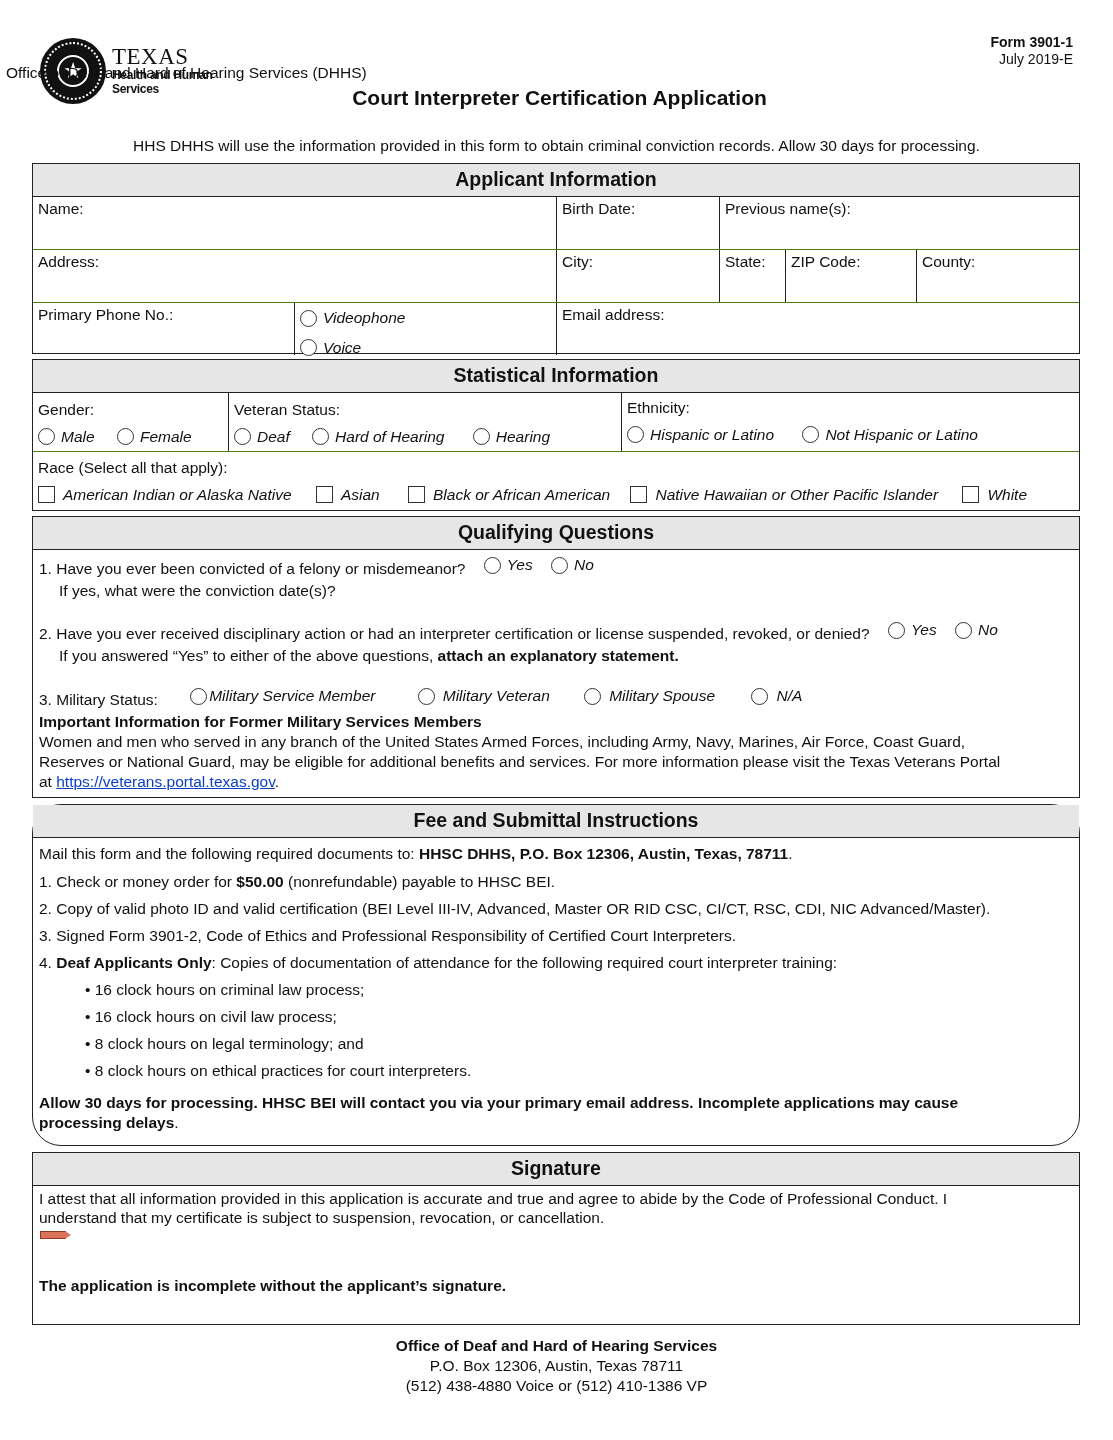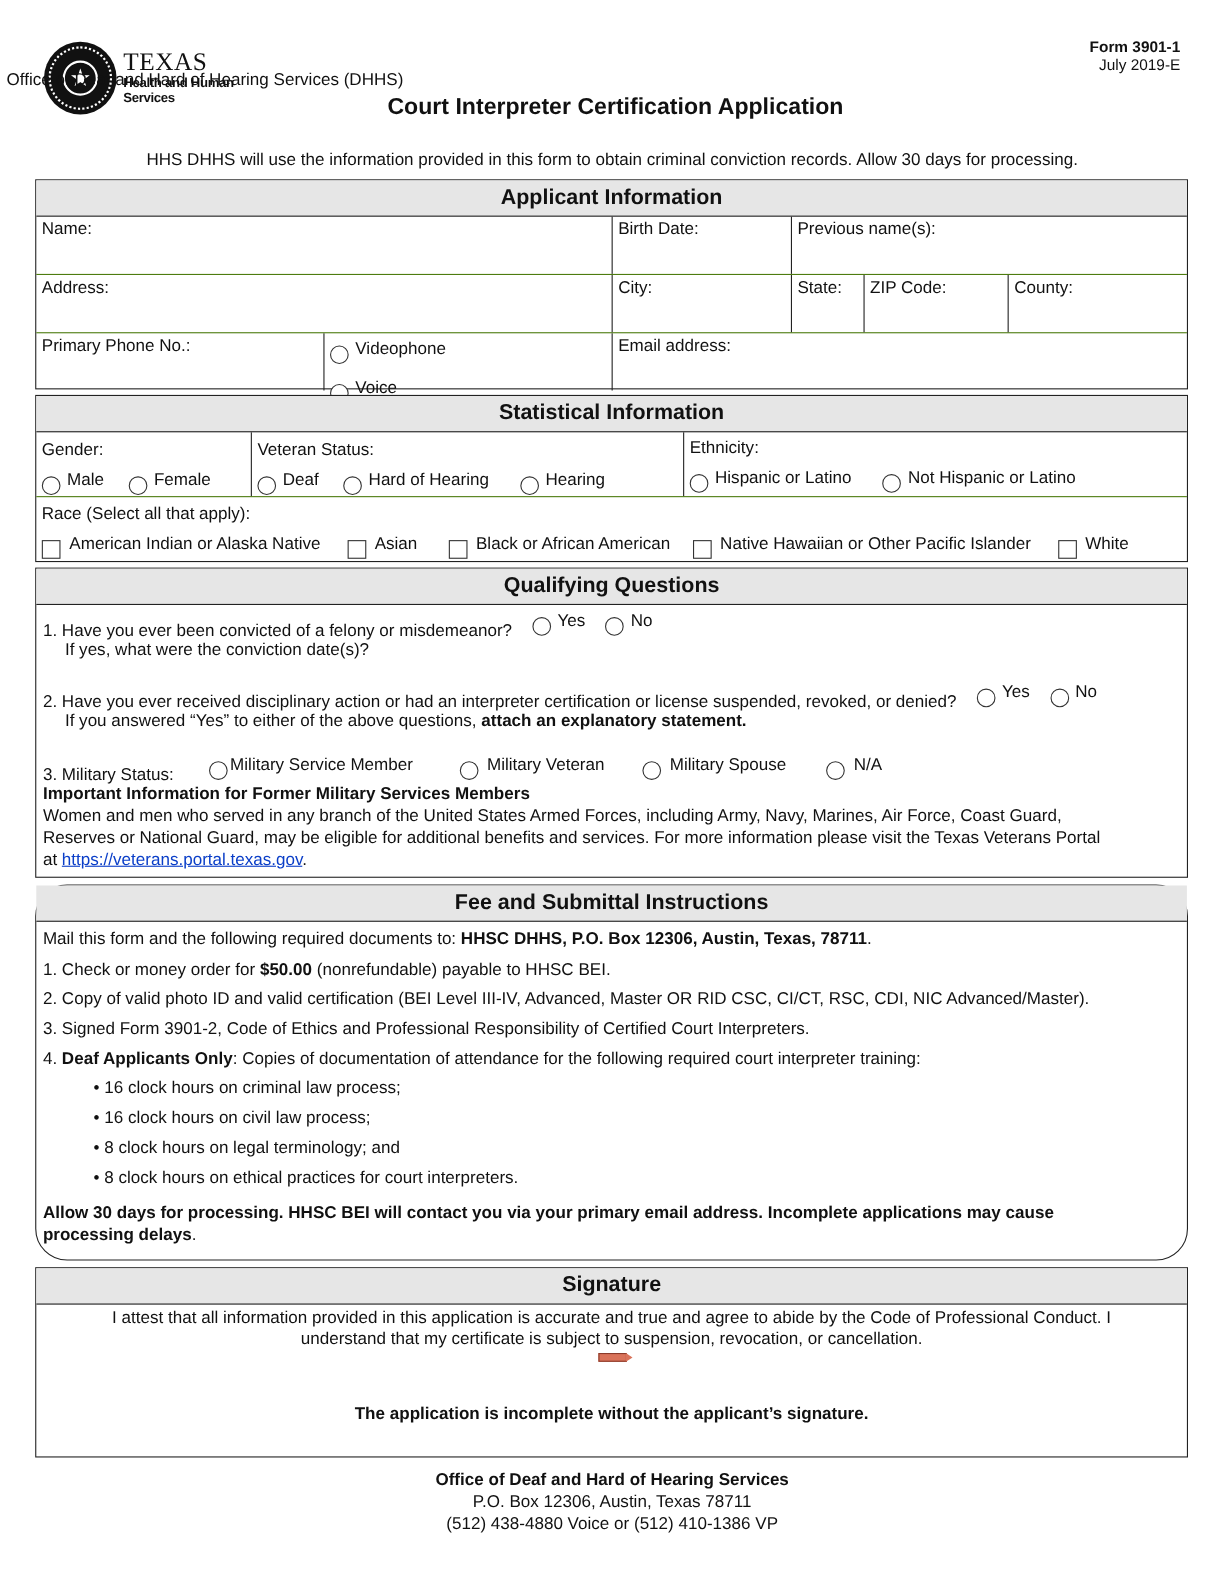--- a/index.html
+++ b/index.html
@@ -26,21 +26,21 @@
   .section { position: absolute; left: 32px; width: 1048px; border: 1.5px solid #222; }
   .sec-head { background: #e6e6e6; border-bottom: 1.5px solid #222; height: 33px; line-height: 31px; text-align: center; font-weight: bold; font-size: 19.5px; }
 
   .grid-row { display: flex; border-bottom: 1px solid #4d7c0f; }
   .grid-row:last-child { border-bottom: none; }
   .cell { border-right: 1px solid #222; padding: 3px 5px; height: 52px; }
   .cell:last-child { border-right: none; }
 
   .radio { display: inline-block; width: 17px; height: 17px; border: 1px solid #333; border-radius: 50%; vertical-align: -3px; margin-right: 6px; background: #fff; }
   .check { display: inline-block; width: 17px; height: 17px; border: 1px solid #333; vertical-align: -3px; margin-right: 8px; background: #fff; }
-  .opt { display: inline-flex; align-items: flex-end; white-space: nowrap; }
+  .opt { display: inline-flex; align-items: center; white-space: nowrap; font-style: italic; }
   .opt .radio, .opt .check { vertical-align: 0; }
 
   .q-body { padding: 2px 6px 4px 6px; }
   .line { height: 26px; line-height: 26px; white-space: nowrap; }
   .indent { padding-left: 20px; }
   b, .b { font-weight: bold; }
   .link { color: #0a3ec8; text-decoration: underline; }
 
   .bullets { padding-left: 46px; }
   .bullets .line { height: 27px; line-height: 27px; }
@@ -251,21 +251,21 @@
     </div>
     <div class="b" style="line-height:20px; margin-top:9px;">
       <div>Allow 30 days for processing. HHSC BEI will contact you via your primary email address. Incomplete applications may cause</div>
       <div><span>processing delays</span><span style="font-weight:normal;">.</span></div>
     </div>
   </div>
 </div>
 
 <div class="section" style="top:1152px; height:173px;">
   <div class="sec-head">Signature</div>
-  <div class="q-body" style="padding-top:3px;text-align:center;">
+  <div class="q-body" style="padding-top:3px;">
     <div style="line-height:19px;">
       <div>I attest that all information provided in this application is accurate and true and agree to abide by the Code of Professional Conduct. I</div>
       <div>understand that my certificate is subject to suspension, revocation, or cancellation.</div>
     </div>
     <div style="height:16px; line-height:14px;"><span class="sign-tag"></span></div>
     <div style="height:32px;"></div>
     <div class="line b" style="height:24px; line-height:22px;">The application is incomplete without the applicant’s signature.</div>
   </div>
 </div>
 

